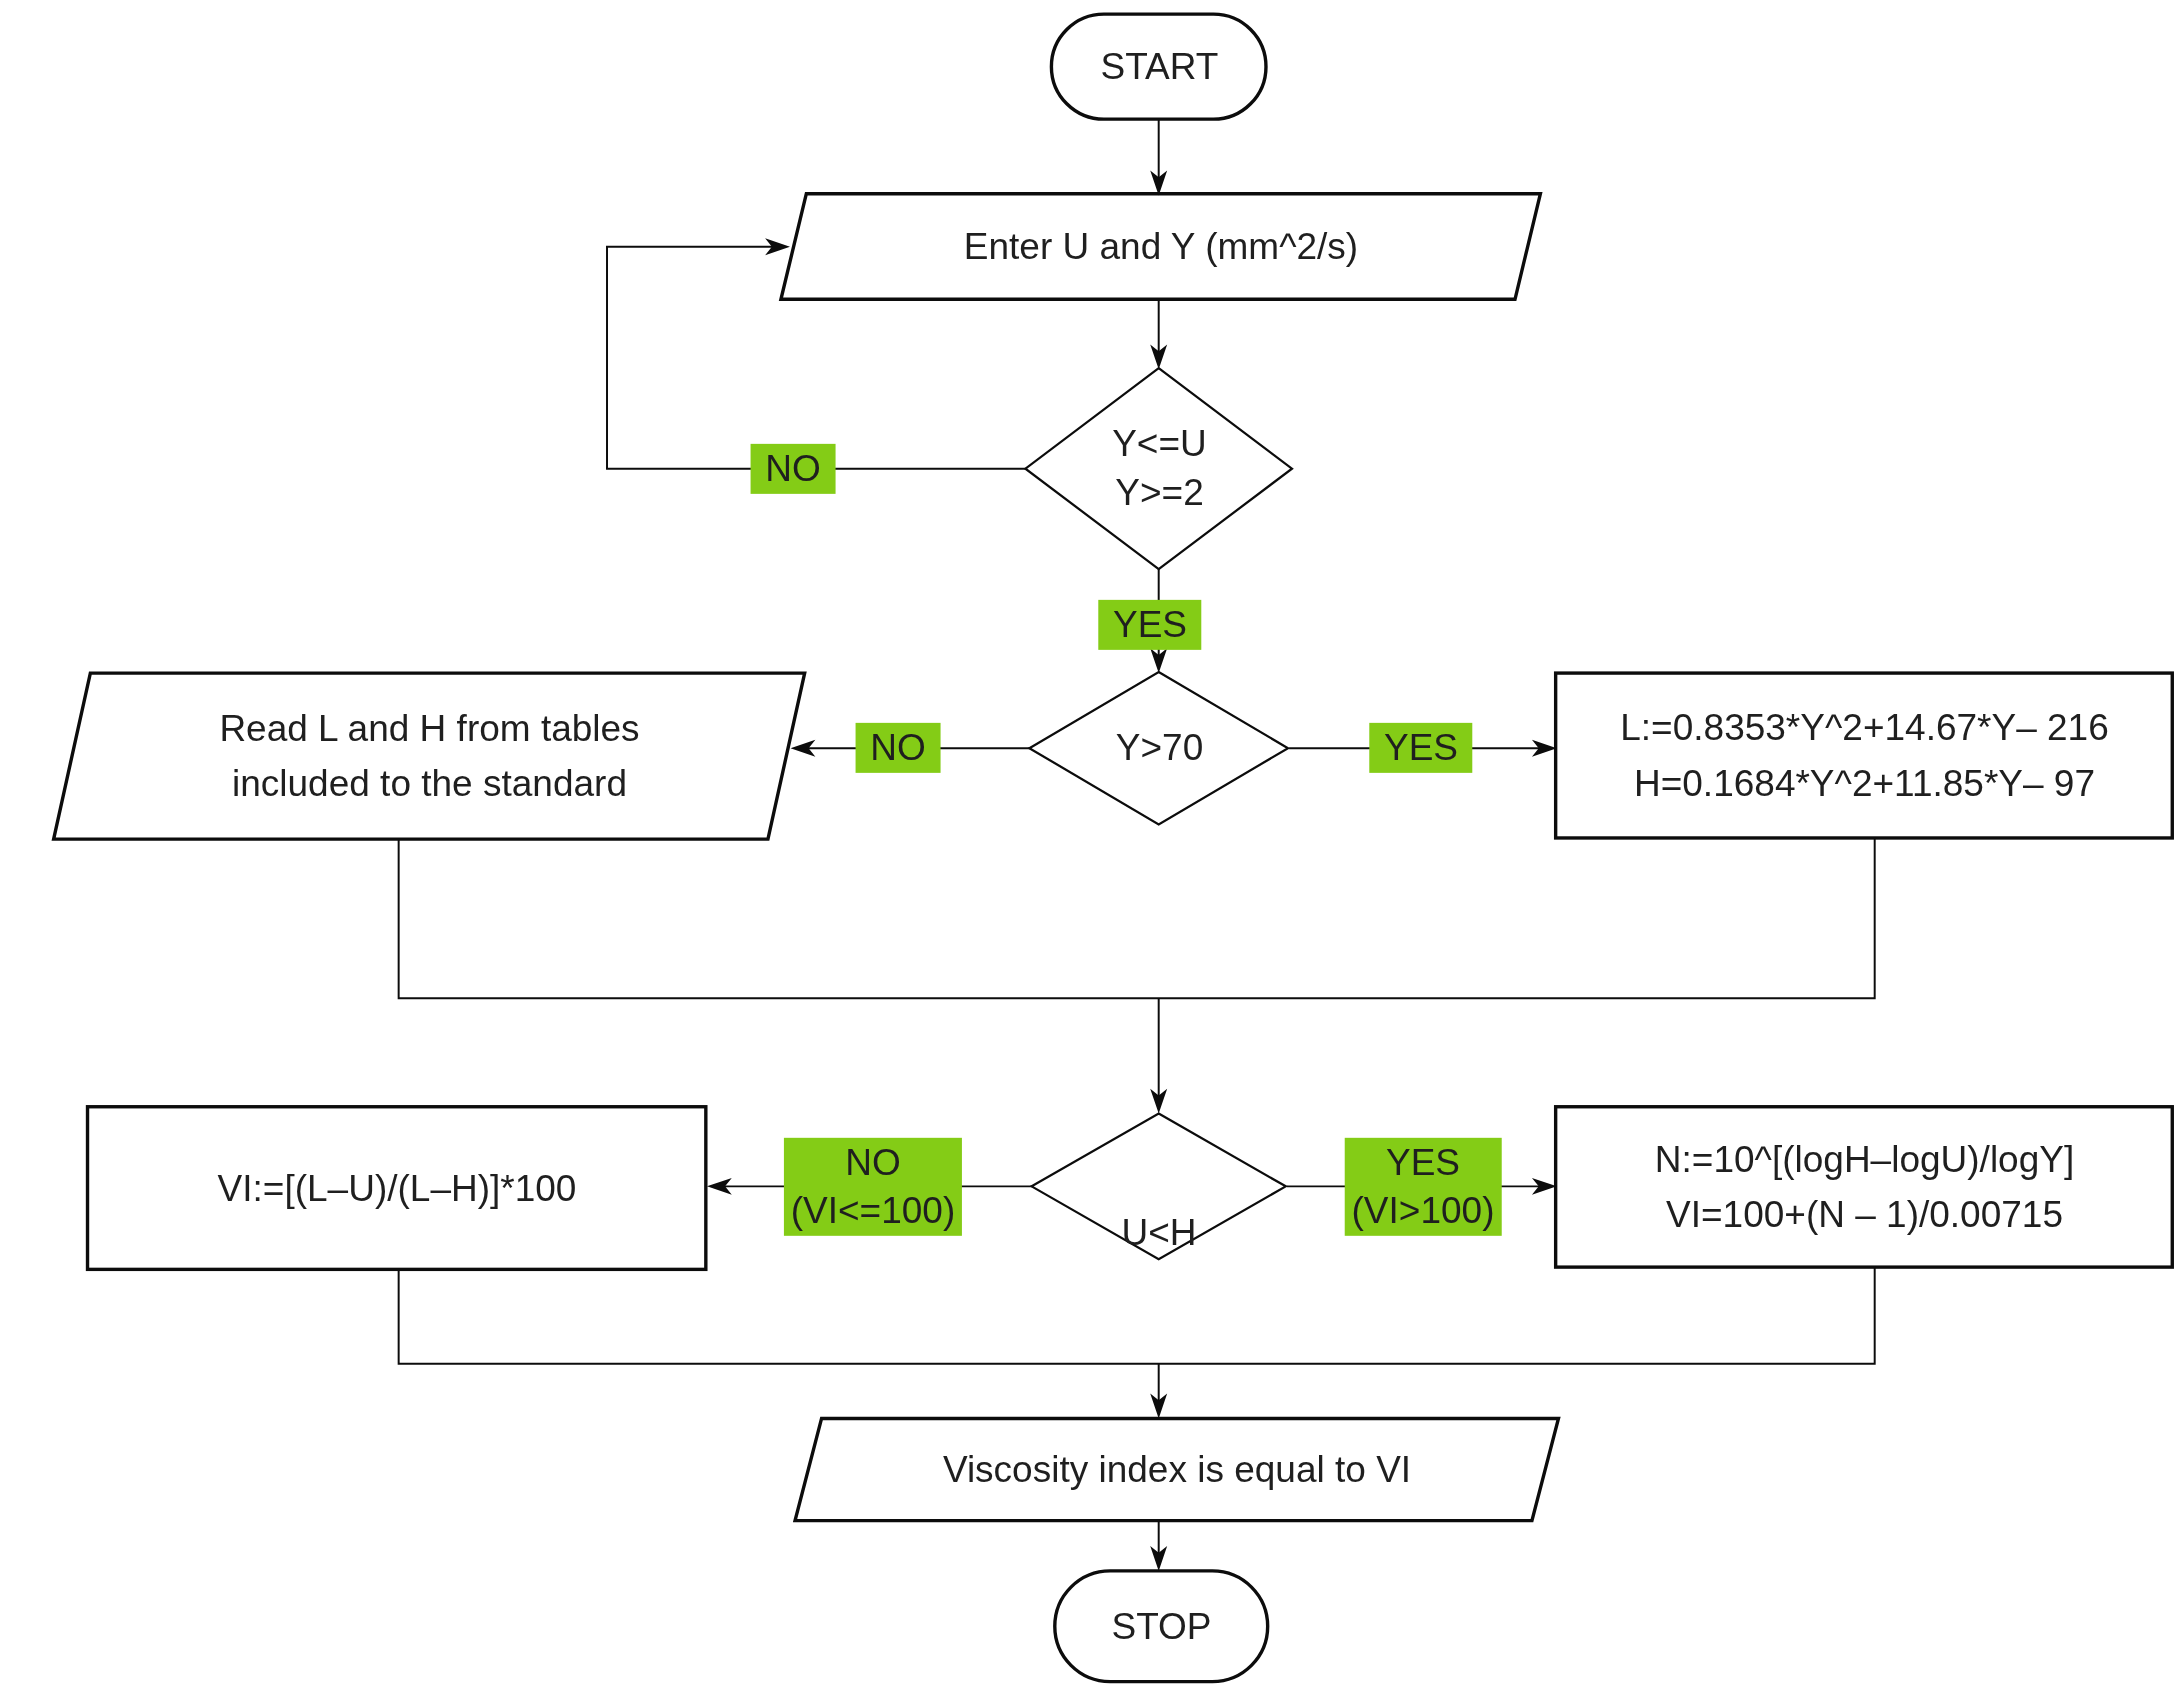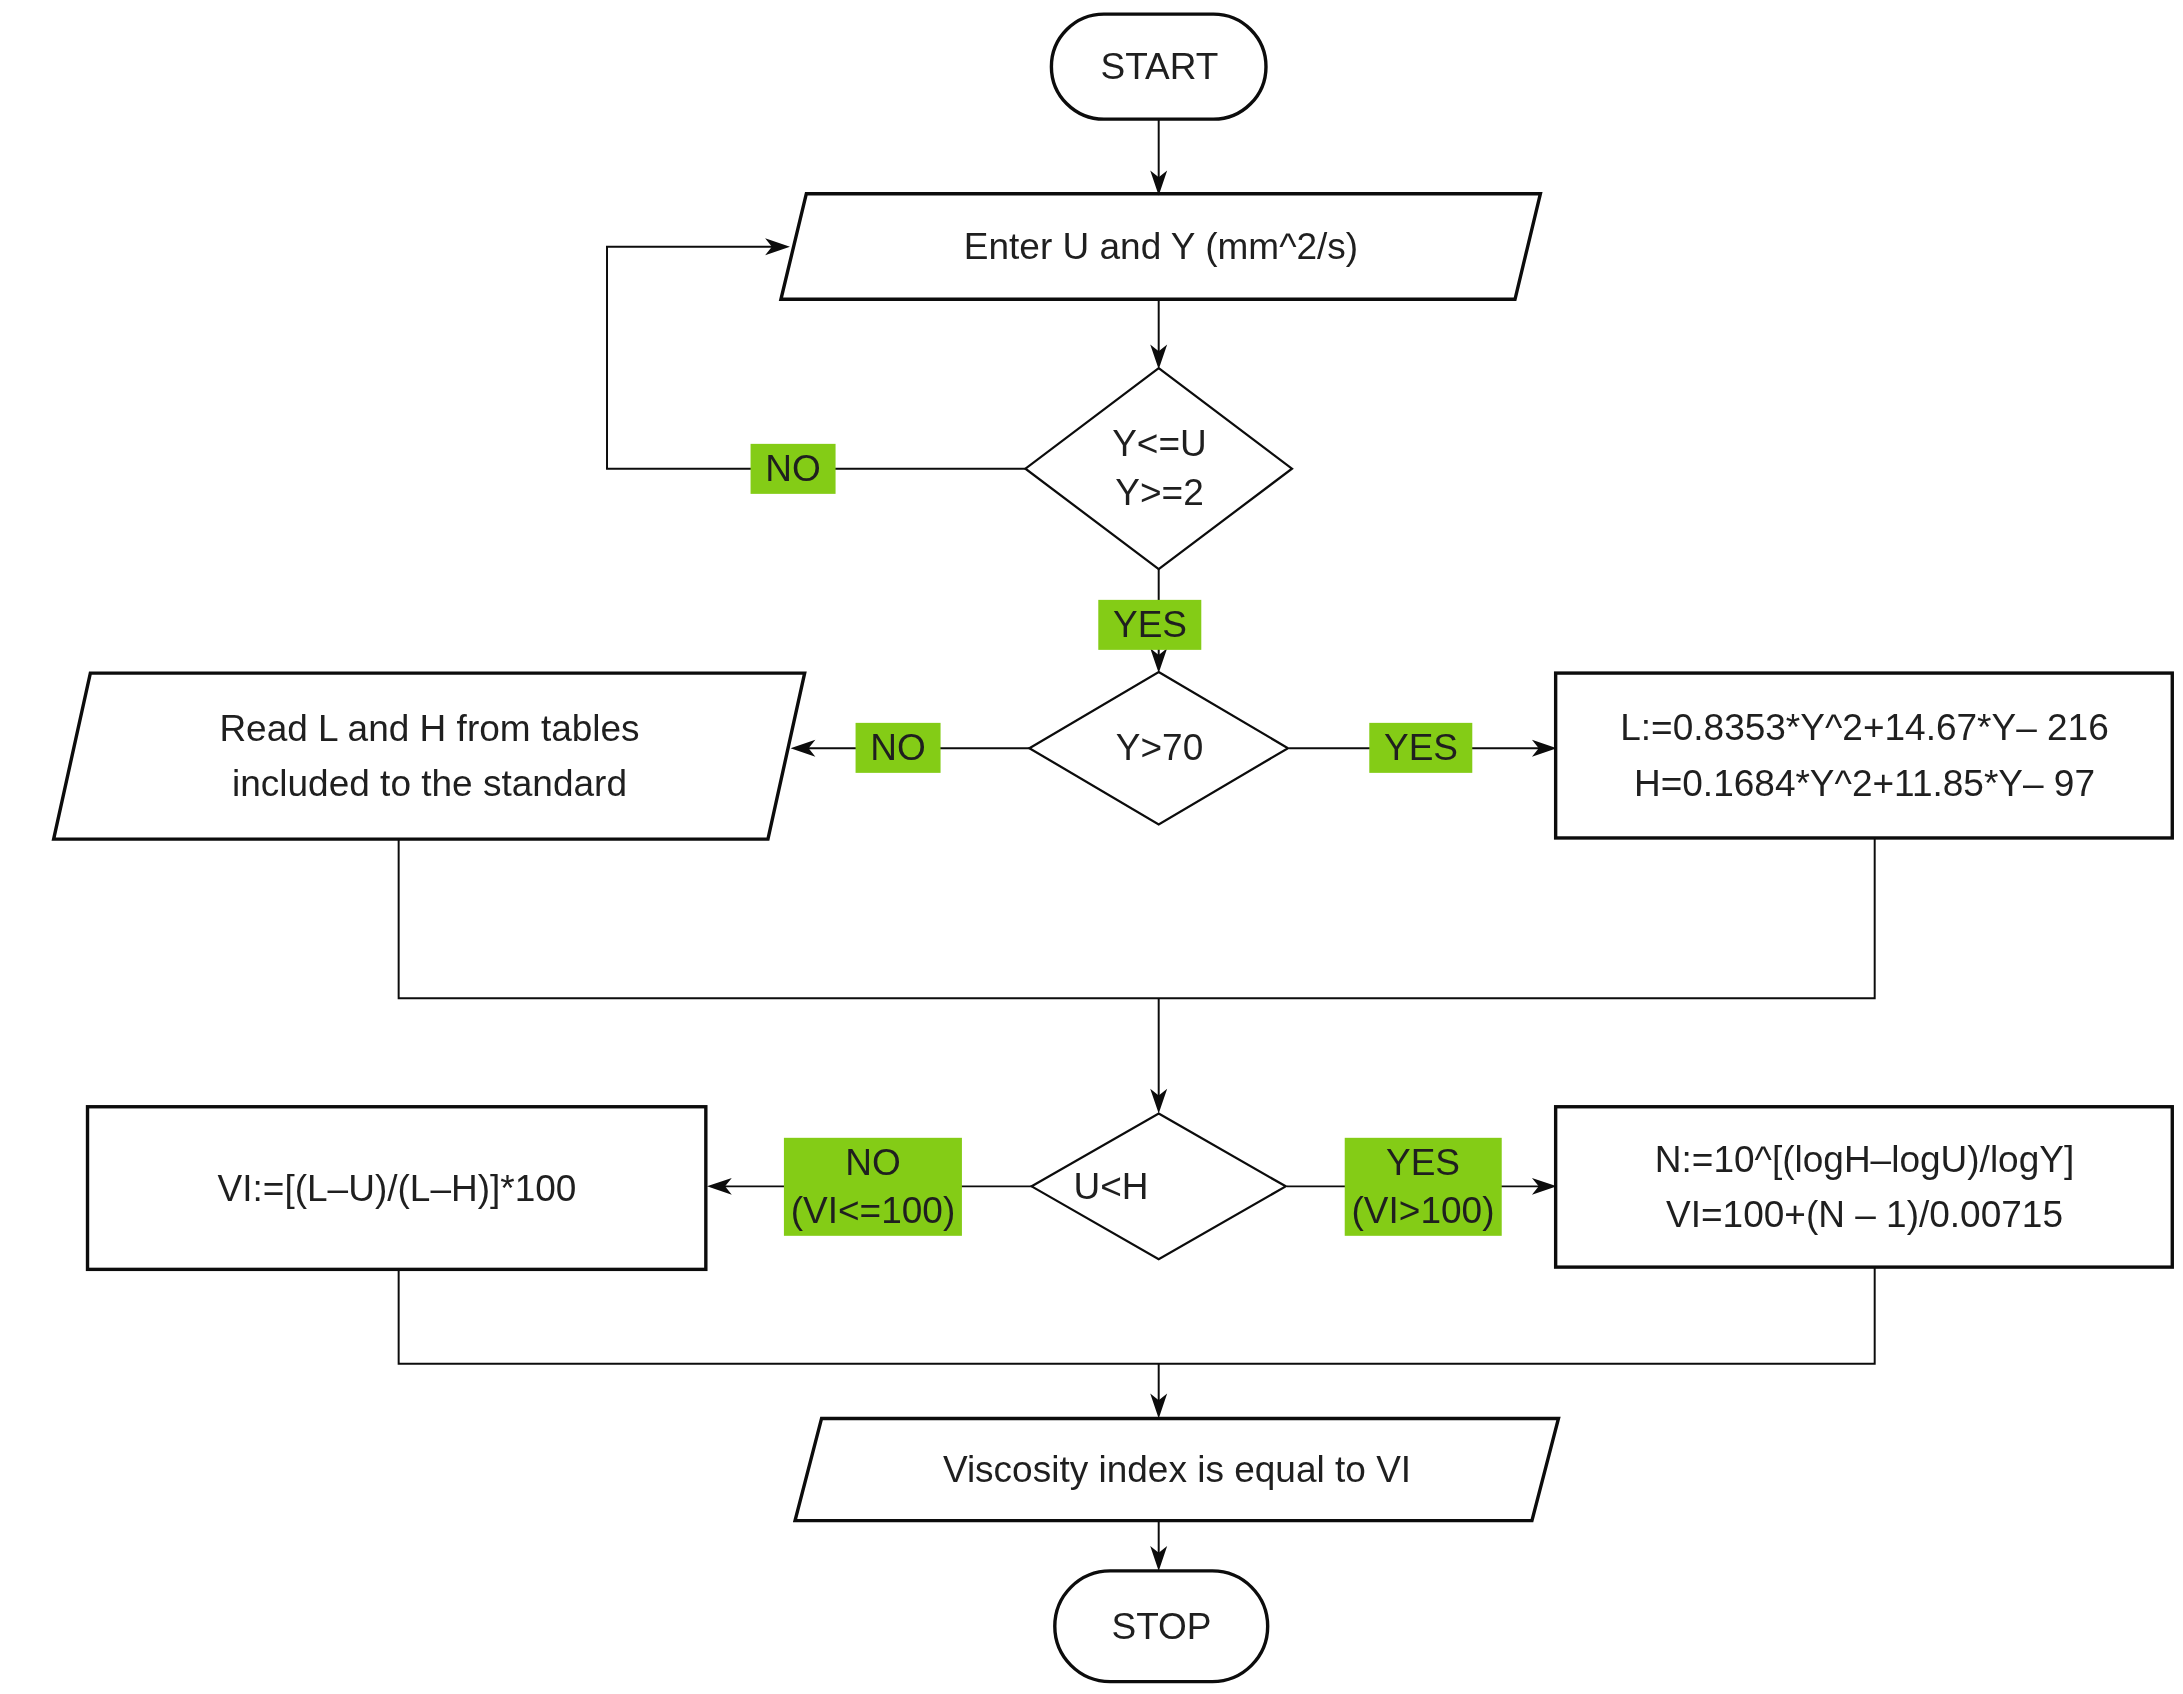--- a/index.html
+++ b/index.html
@@ -93,21 +93,21 @@
   <div class="node-label" style="left:54px;top:673px;width:751px;height:166px;align-items:center;">
     <span>Read L and H from tables</span>
     <span>included to the standard</span>
   </div>
 
   <div class="node-label" style="left:1556px;top:673px;width:617px;height:165px;">
     <span>L:=0.8353*Y^2+14.67*Y– 216</span>
     <span>H=0.1684*Y^2+11.85*Y– 97</span>
   </div>
 
-  <div class="node-label" style="left:984px;top:1114px;width:254px;height:146px;">
+  <div class="node-label" style="left:1032px;top:1114px;width:254px;height:146px;justify-content:flex-end;">
     <span>U&lt;H</span>
   </div>
 
   <div class="node-label" style="left:88px;top:1107px;width:618px;height:163px;">
     <span>VI:=[(L–U)/(L–H)]*100</span>
   </div>
 
   <div class="node-label" style="left:1556px;top:1107px;width:617px;height:160px;justify-content:center;">
     <span>N:=10^[(logH–logU)/logY]</span>
     <span>VI=100+(N – 1)/0.00715</span>

